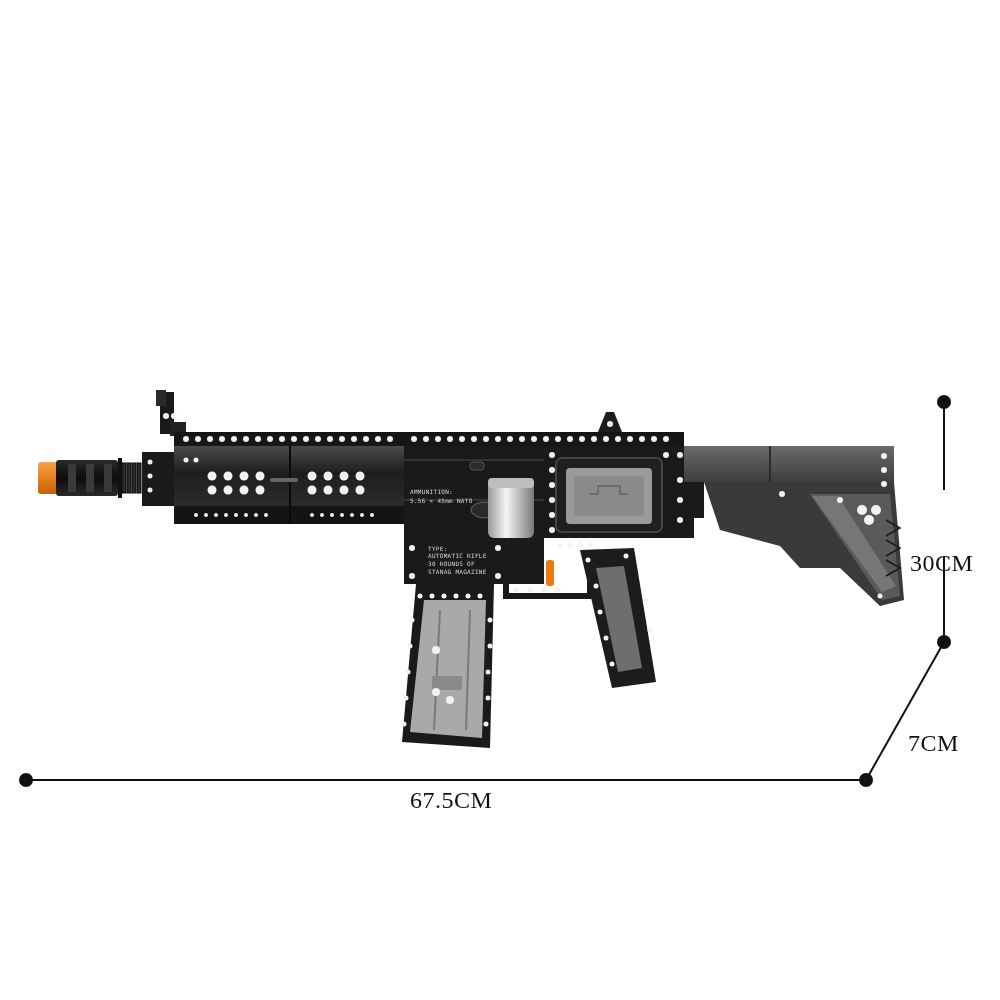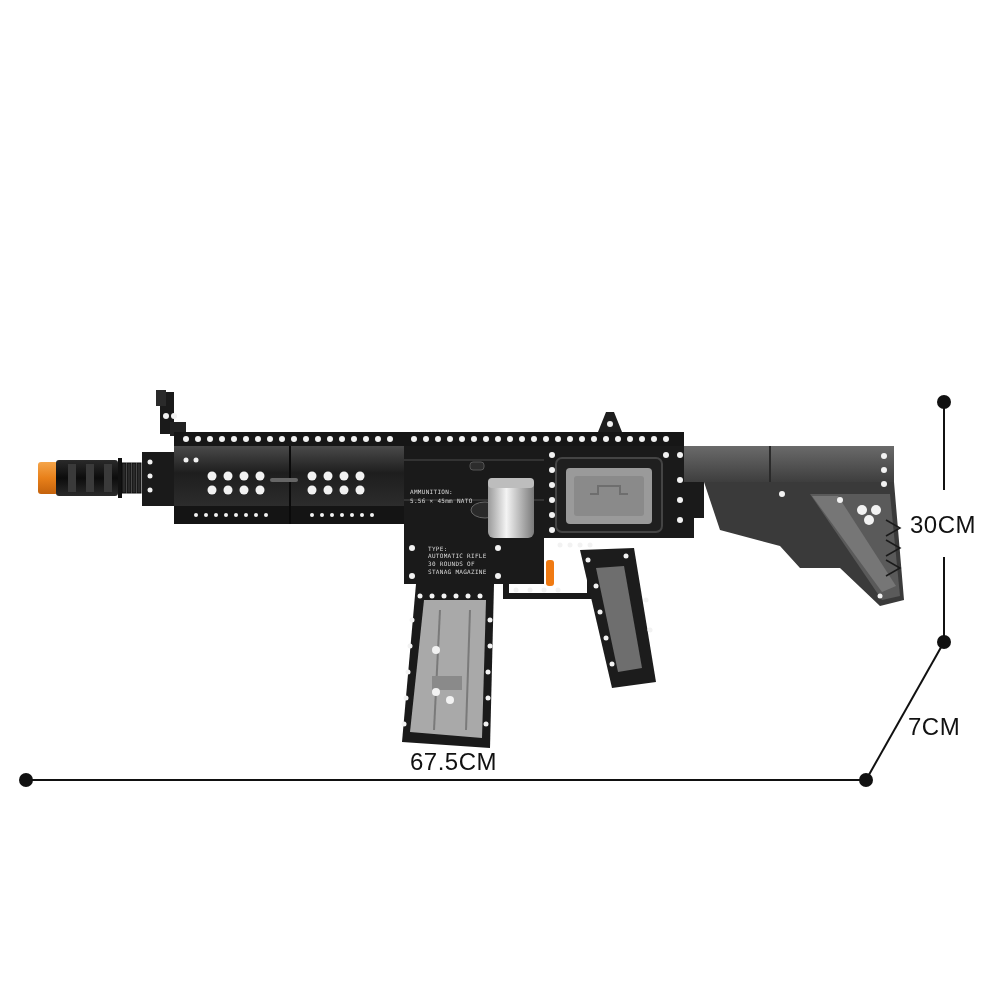--- a/index.html
+++ b/index.html
@@ -1,18 +1,18 @@
 <!DOCTYPE html>
 <html><head>
   <meta charset="utf-8">
   <style>
     html, body { margin: 0; padding: 0; background: #ffffff; }
     body { width: 1000px; height: 1000px; position: relative; overflow: hidden; font-family: "DejaVu Sans", sans-serif; }
     #stage { position: absolute; left: 0; top: 0; width: 1000px; height: 1000px; }
-    .dim-label { position: absolute; font-family: Liberation Sans, sans-serif; font-size: 24px; color: #111111; letter-spacing: 0.5px; white-space: nowrap; }
+    .dim-label { position: absolute; font-family: Liberation Serif, serif; font-size: 24px; color: #111111; letter-spacing: 0.5px; white-space: nowrap; margin-top: 39px; }
     .engraving { font-family: "DejaVu Sans Mono", monospace; font-size: 6px; fill: #d8d8d8; letter-spacing: 0.3px; }
   </style>
 </head>
 <body>
 
 <div id="stage">
   <svg width="1000" height="1000" viewBox="0 0 1000 1000">
     <defs>
       <linearGradient id="barrelGrad" x1="0" y1="0" x2="0" y2="1">
         <stop offset="0" stop-color="#2a2a2a"></stop>
@@ -313,14 +313,14 @@
       <circle cx="944" cy="402" r="7" fill="#111"></circle>
       <circle cx="944" cy="642" r="7" fill="#111"></circle>
     </g>
     <g>
       <line x1="944" y1="642" x2="866" y2="780" stroke="#111" stroke-width="2"></line>
     </g>
   </svg>
 
   <div class="dim-label" style="left:410px; top:748px;">67.5CM</div>
   <div class="dim-label" style="left:910px; top:511px;">30CM</div>
-  <div class="dim-label" style="left:908px; top:713px;">7CM</div>
+  <div class="dim-label" style="left:908px; top:691px;">7CM</div>
 </div>
 
 </body></html>

